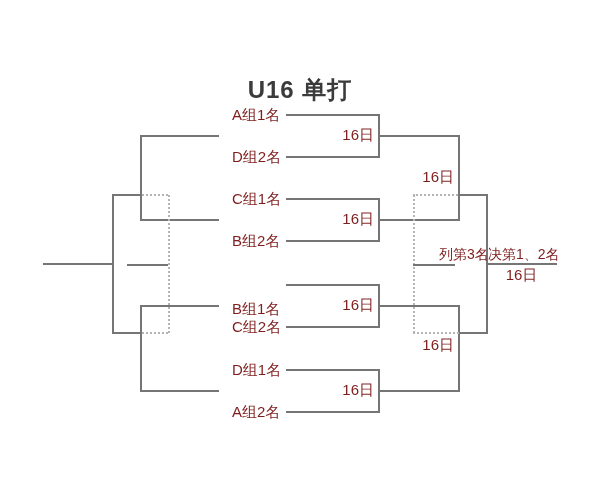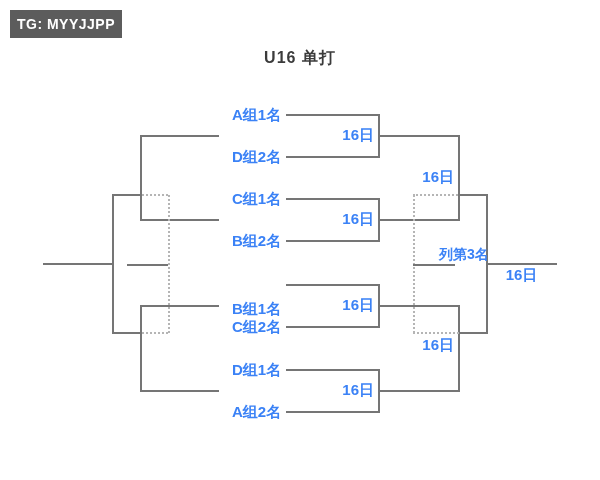--- a/index.html
+++ b/index.html
@@ -10,48 +10,47 @@
     position:relative; overflow:hidden;
   }
   #stage { position:absolute; left:0; top:0; width:600px; height:480px; }
 
   .hline { position:absolute; height:2px; background:#757575; }
   .vline { position:absolute; width:2px; background:#757575; }
   .dot-h { position:absolute; height:0; border-top:2px dotted #b5b5b5; }
   .dot-v { position:absolute; width:0; border-left:2px dotted #b5b5b5; }
 
   .lbl {
-    position:absolute; font-size:15px; color:#3b82f6;
-    white-space:nowrap; line-height:18px;font-weight:bold;
+    position:absolute; font-size:15px; color:#7f1d1d;
+    white-space:nowrap; line-height:18px;
   }
   .lbl-r { text-align:right; }
   .lbl-c { text-align:center; }
   .sm { font-size:14px; }
 
   #badge {
     position:absolute; left:10px; top:10px; width:112px; height:28px;
     background:#5c5c5c; color:#ffffff; font-size:14px; font-weight:bold;
     letter-spacing:0.5px; line-height:28px; text-align:center;
   }
   #title {
-    position:absolute; left:0; right:0; top:48px; text-align:center;
-    font-size:16px; font-weight:600; color:#3b3b3b; letter-spacing:1px;
+    position:absolute; left:0; right:0; top:74px; text-align:center;
+    font-size:24px; font-weight:600; color:#3b3b3b; letter-spacing:1px;
   }
   #watermark {
     position:absolute; left:453px; top:438px; width:135px; height:30px;
     background:#595959; color:#f5f5f5; font-size:13px;
     line-height:30px; text-align:center;
   }
 </style>
 </head>
 <body>
 
 <div id="stage">
 
-  <div id="badge">TG: MYYJJPP</div>
 
   <div id="title">U16 单打</div>
 
   <div class="lbl" style="left:232px; top:106px;">A组1名</div>
   <div class="hline" style="left:286px; top:114px; width:92px;"></div>
 
   <div class="lbl" style="left:232px; top:148px;">D组2名</div>
   <div class="hline" style="left:286px; top:156px; width:92px;"></div>
 
   <div class="lbl" style="left:232px; top:190px;">C组1名</div>
@@ -90,20 +89,21 @@
 
   <div class="vline" style="left:458px; top:135px; height:86px;"></div>
   <div class="lbl lbl-r" style="left:400px; top:168px; width:54px;">16日</div>
   <div class="hline" style="left:458px; top:194px; width:30px;"></div>
 
   <div class="vline" style="left:458px; top:305px; height:87px;"></div>
   <div class="lbl lbl-r" style="left:400px; top:336px; width:54px;">16日</div>
   <div class="hline" style="left:458px; top:332px; width:30px;"></div>
 
   <div class="vline" style="left:486px; top:194px; height:140px;"></div>
+  <div class="lbl sm" style="left:488px; top:245px;">决第1、2名</div>
   <div class="hline" style="left:486px; top:263px; width:71px;"></div>
   <div class="lbl lbl-c" style="left:486px; top:266px; width:71px;">16日</div>
 
   <div class="dot-h" style="left:413px; top:194px; width:45px;"></div>
   <div class="dot-v" style="left:413px; top:195px; height:138px;"></div>
   <div class="dot-h" style="left:413px; top:332px; width:46px;"></div>
   <div class="lbl sm" style="left:416px; top:245px;margin-left:23px;">列第3名</div>
   <div class="hline" style="left:413px; top:264px; width:42px;"></div>
 
   <div class="hline" style="left:141px; top:135px; width:78px;"></div>

